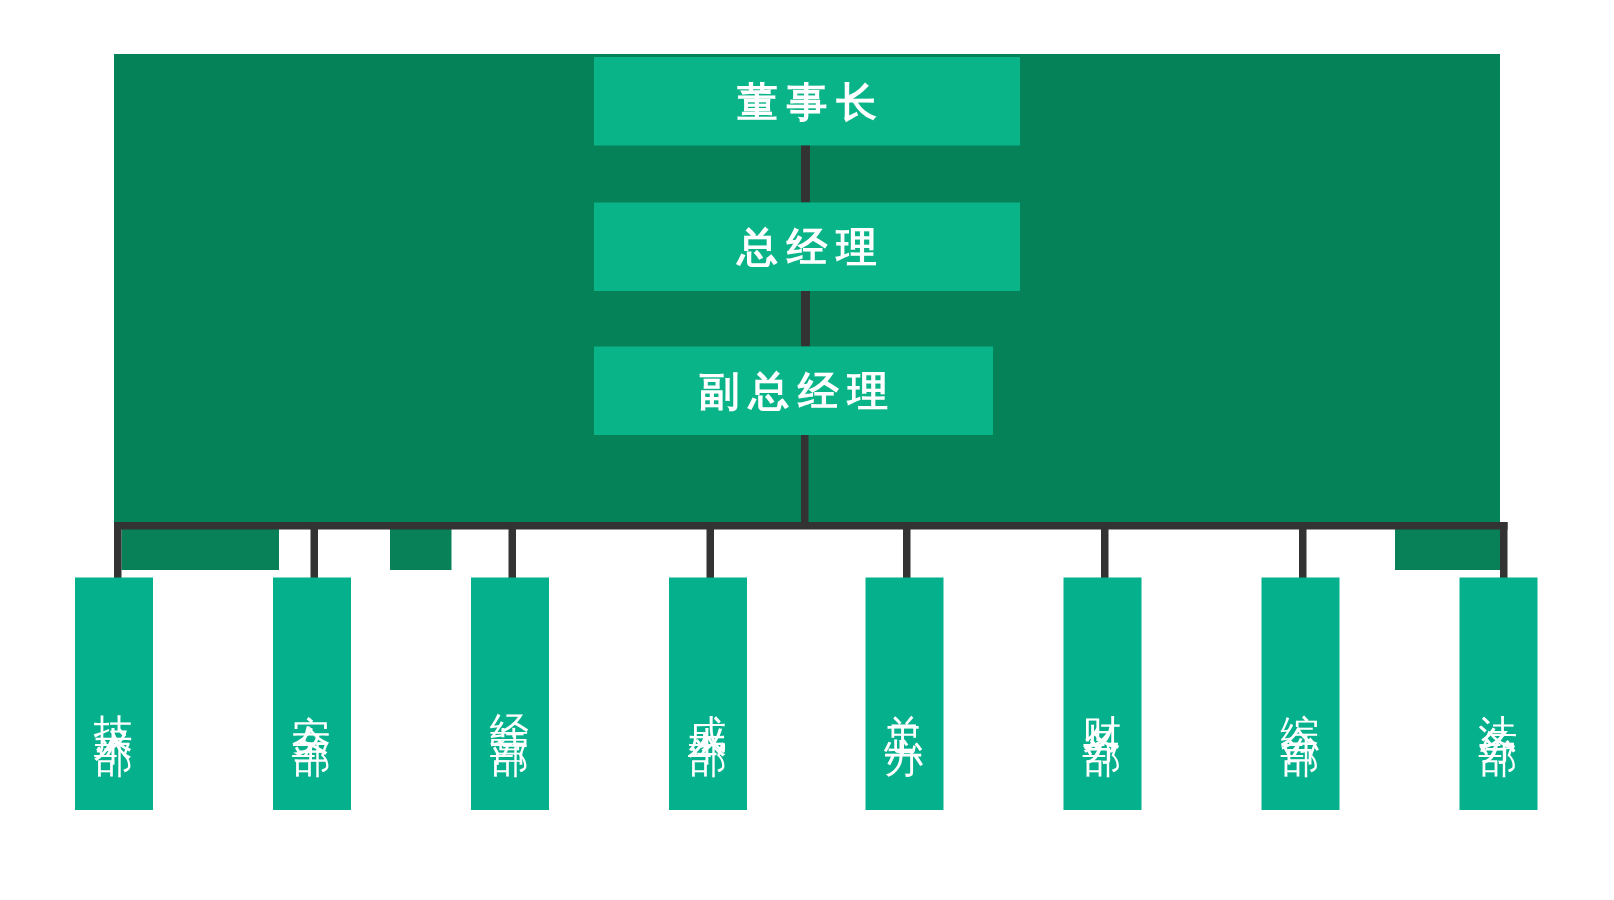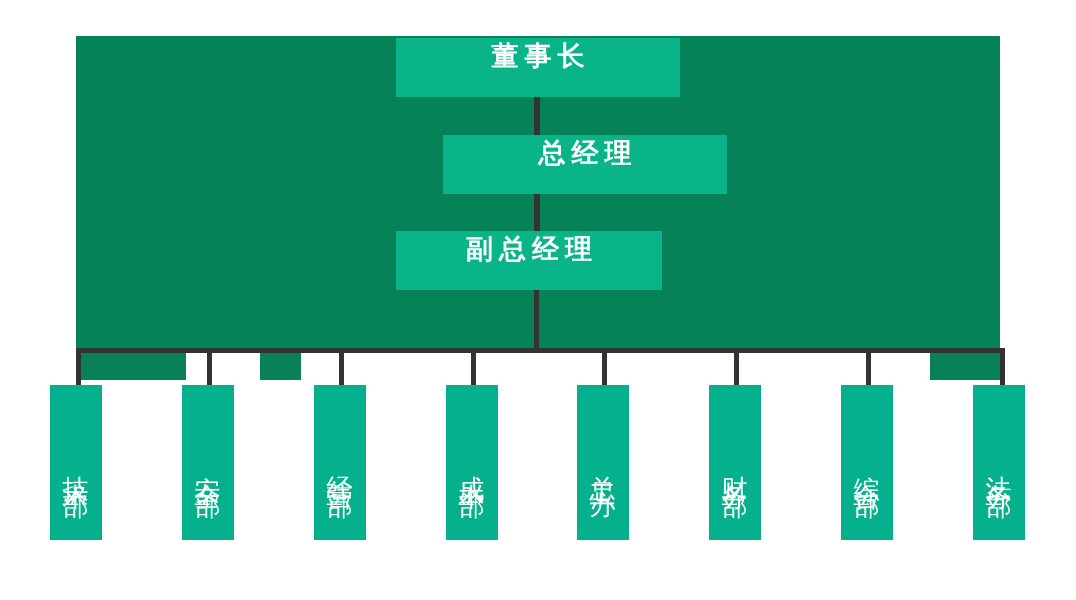--- a/index.html
+++ b/index.html
@@ -30,21 +30,21 @@
     position: absolute;
     background: #088159;
   }
 
   
   .exec-box {
     position: absolute;
     background: #0AB489;
     color: #ffffff;
     display: flex;
-    align-items: flex-start;
+    align-items: center;
     justify-content: center;
     letter-spacing: 6px;
     font-weight: bold;
     font-size: 27px;
     text-indent: 6px;
     white-space: nowrap;
   }
 
   
   .v-conn {
@@ -91,21 +91,21 @@
 <div id="canvas">
 
   <div class="panel" style="left:76px; top:36px; width:924px; height:312px;"></div>
 
   <div class="exec-box" style="left:396px; top:38px; width:284px; height:59px;">
     <span>董事长</span>
   </div>
 
   <div class="v-conn" style="left:534px; top:97px; height:38px;"></div>
 
-  <div class="exec-box" style="left:396px; top:135px; width:284px; height:59px;margin-left:47px;">
+  <div class="exec-box" style="left:396px; top:135px; width:284px; height:59px;">
     <span>总经理</span>
   </div>
 
   <div class="v-conn" style="left:534px; top:194px; height:37px;"></div>
 
   <div class="exec-box" style="left:396px; top:231px; width:266px; height:59px;">
     <span>副总经理</span>
   </div>
 
   <div class="v-conn" style="left:534px; top:290px; height:58px; width:5px;"></div>

